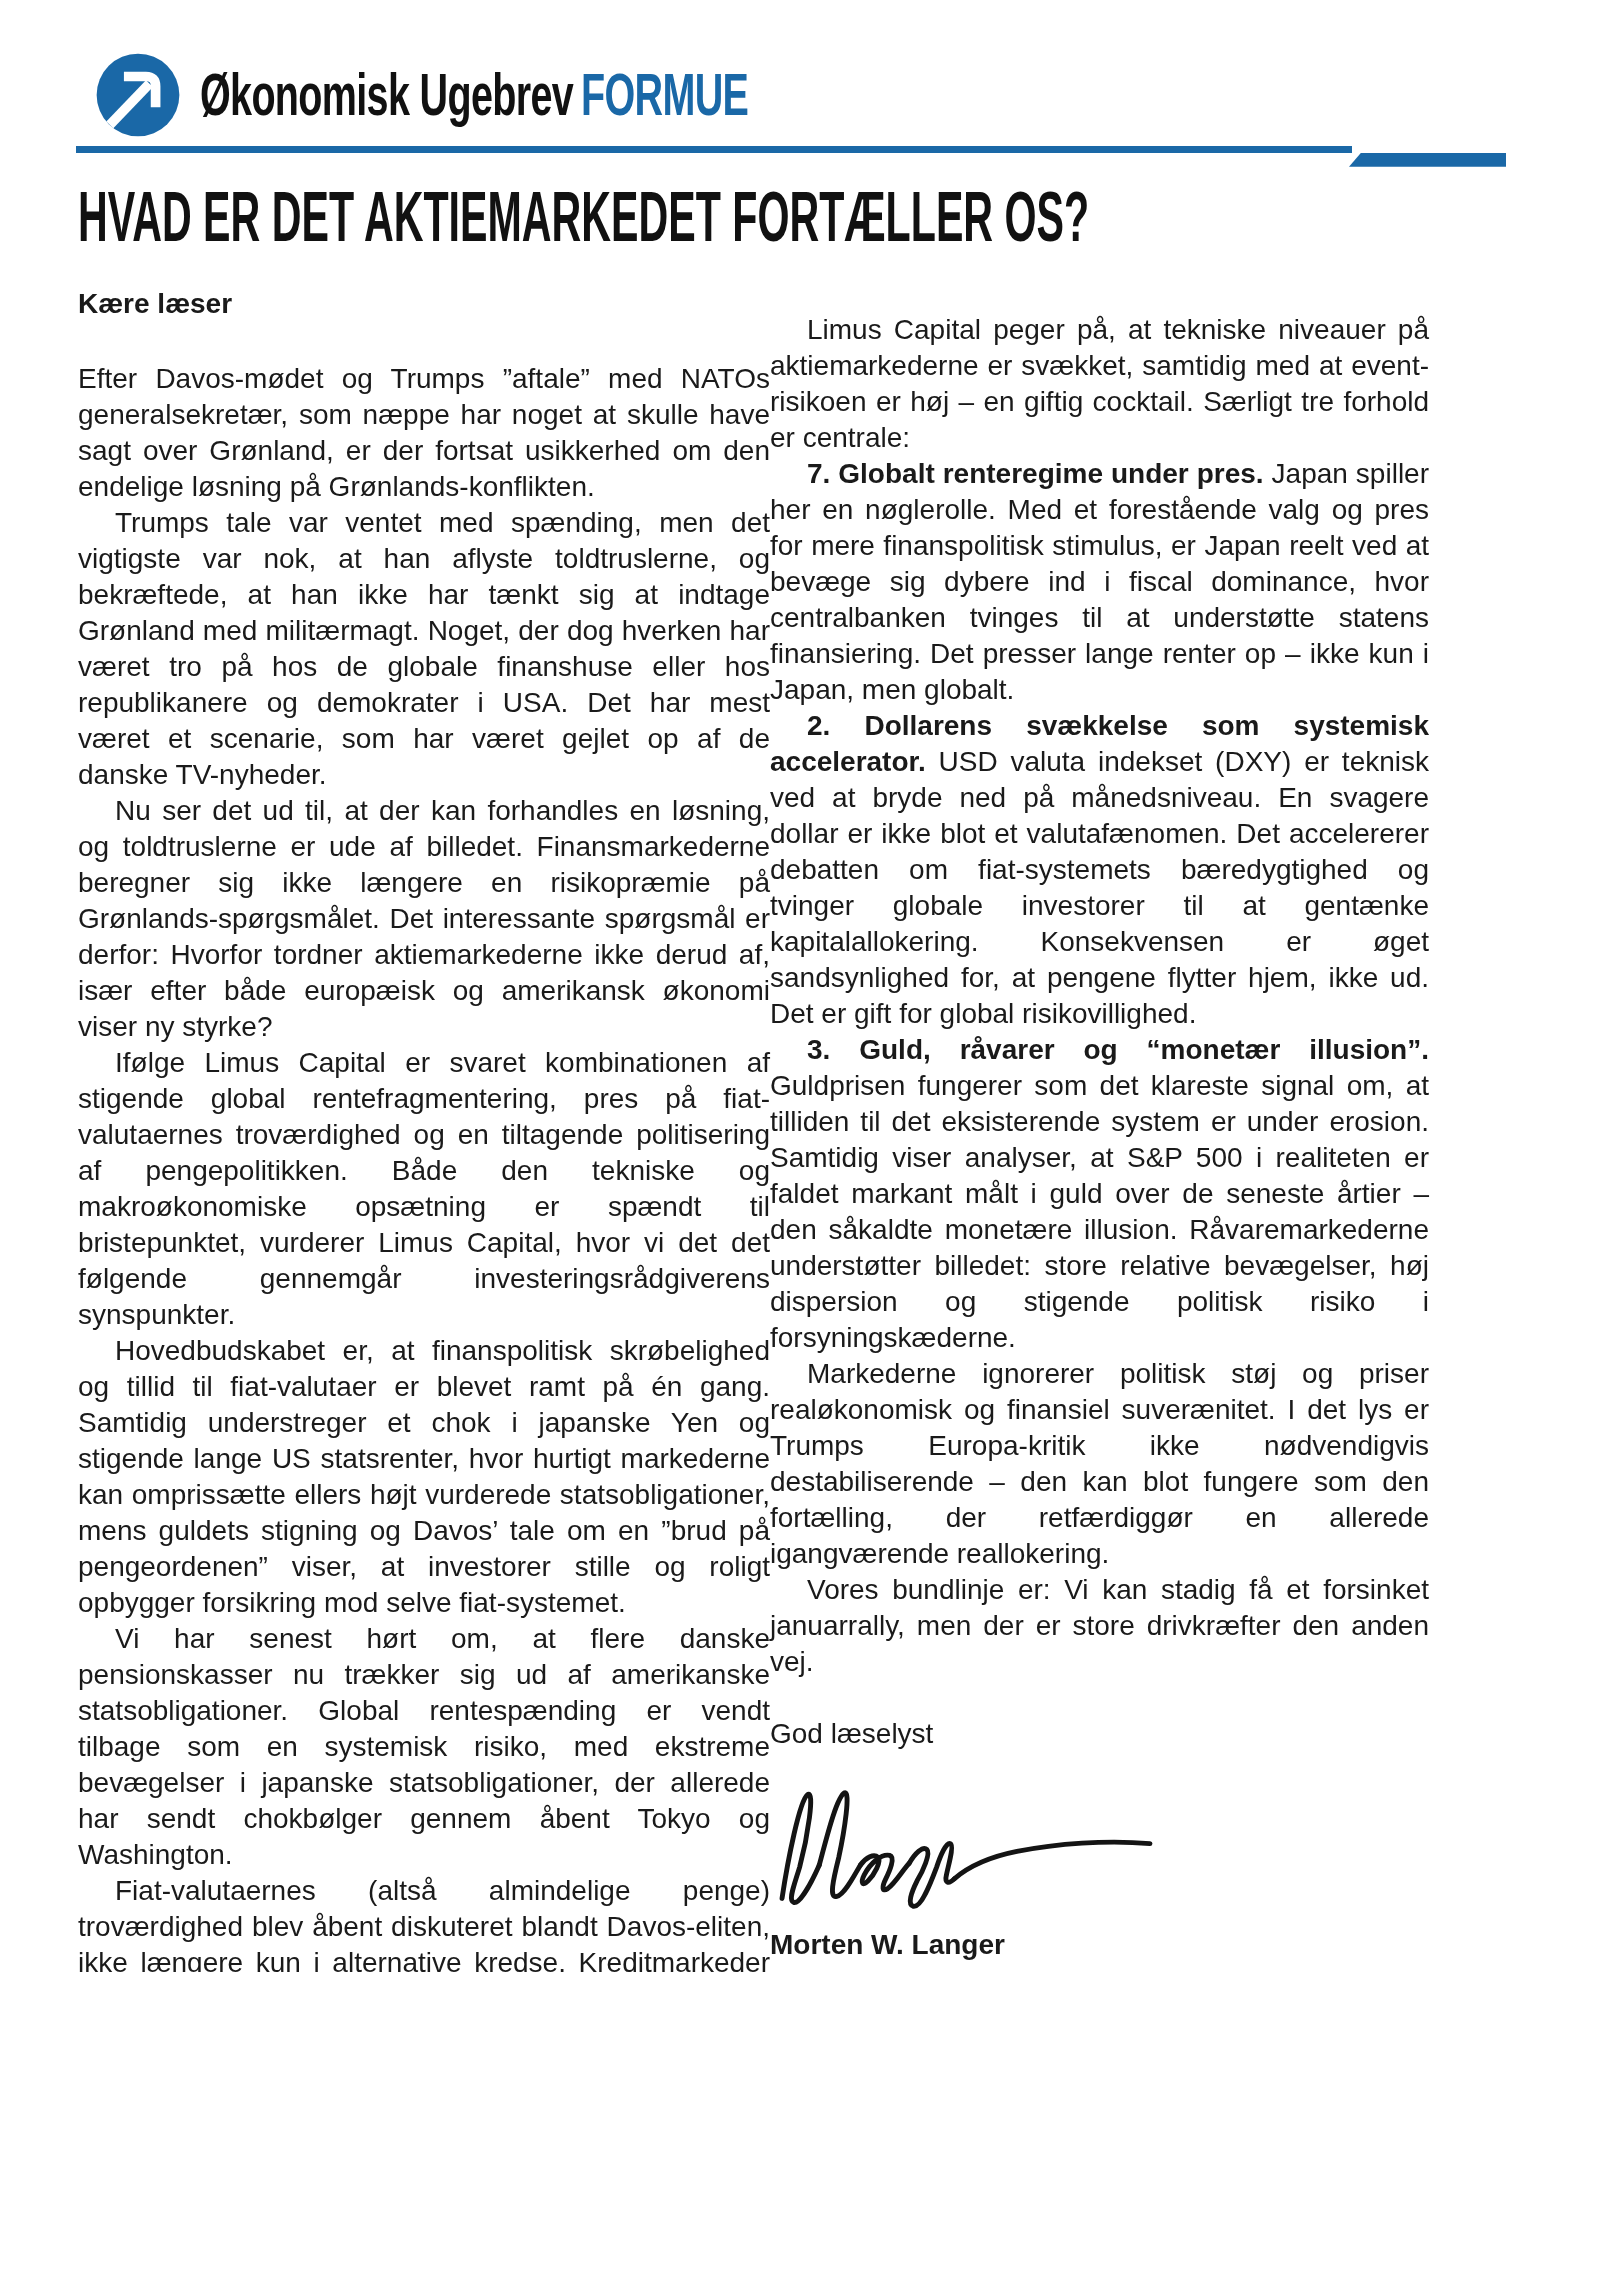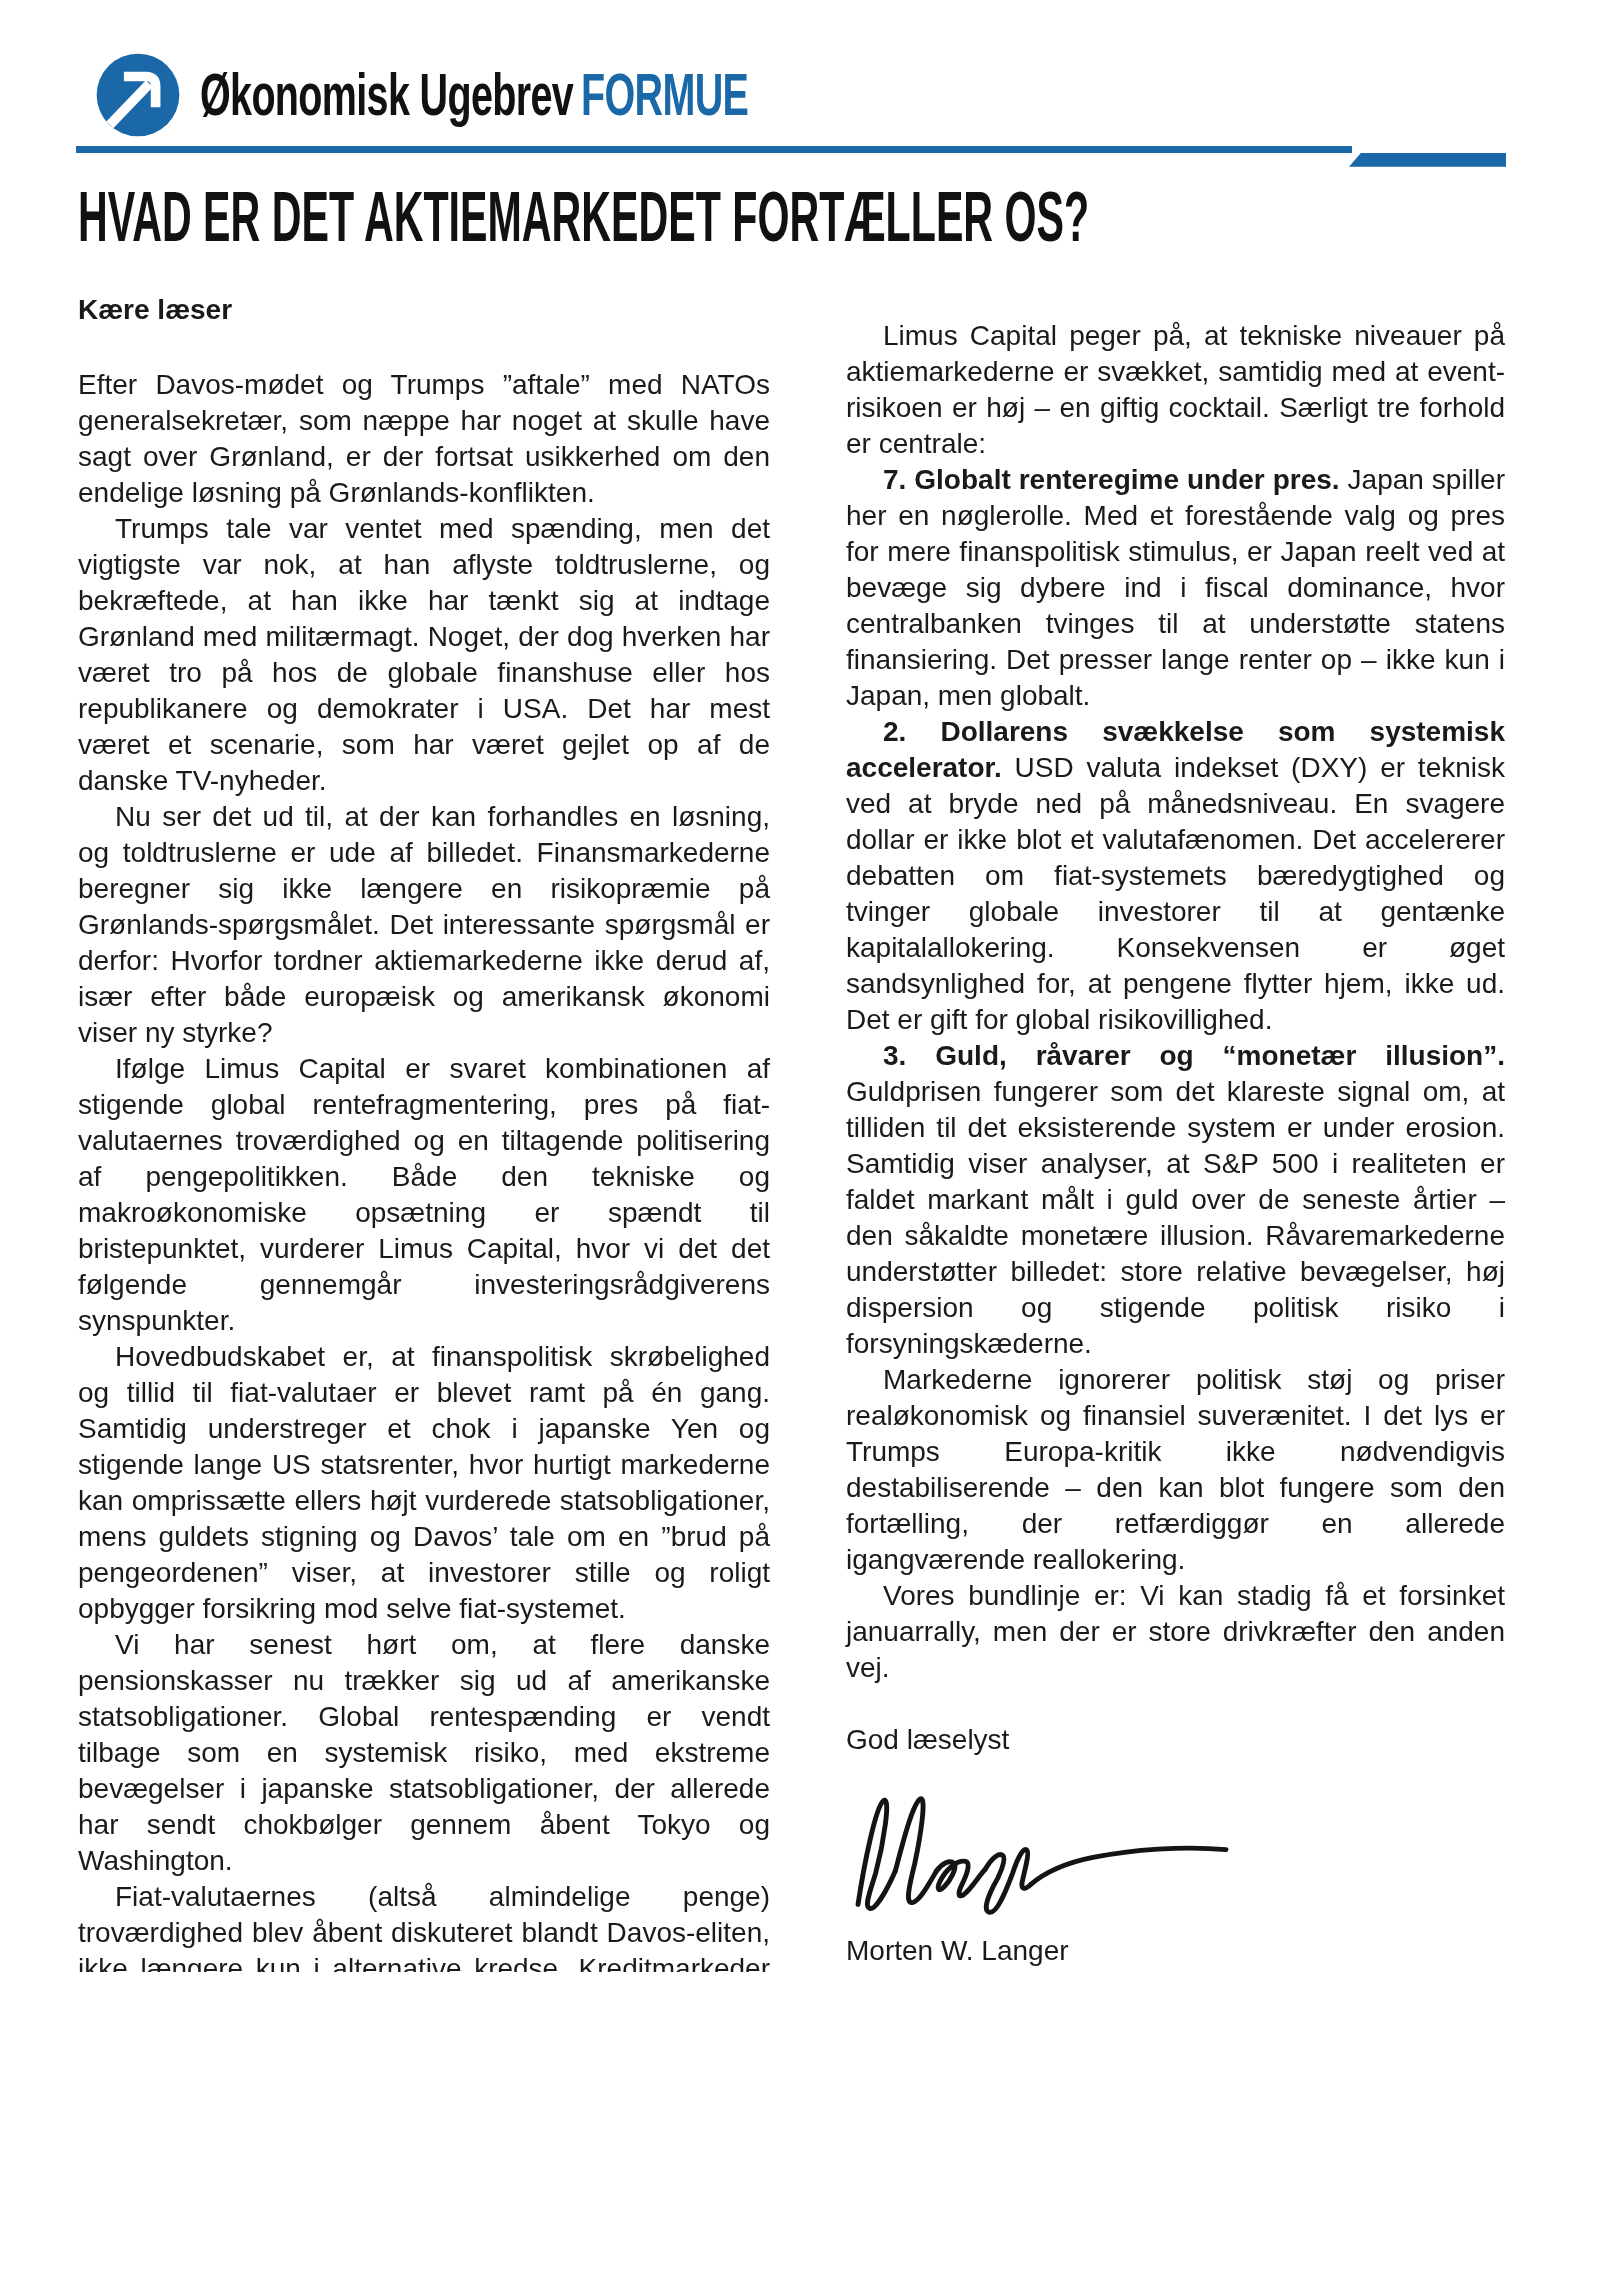--- a/index.html
+++ b/index.html
@@ -32,33 +32,33 @@
   }
   
   .title{
     position:absolute;left:78px;top:176px;margin:0;
     font-size:71px;font-weight:bold;color:#111;
     white-space:nowrap;letter-spacing:0;
     transform:scaleX(0.58);transform-origin:left top;
   }
   
   .columns{
-    position:absolute;left:78px;top:292px;width:1427px;
-    display:flex;gap:76px;
+    position:absolute;left:78px;top:286px;width:1427px;
+    display:flex;
   }
   .col{font-size:28px;line-height:36px;}
   .col-left{width:692px;}
   .col-right{width:659px;padding-top:25.5px;box-sizing:border-box;}
   .col p{margin:0;text-align:justify;}
   .salutation{font-weight:bold;text-align:left !important;margin-bottom:39px !important;}
   .indent{text-indent:37px;}
   .lead{font-weight:bold;}
   .closing{text-align:center;margin-top:36px !important;}
   .signature{display:block;margin-top:29px;width:392px;height:137px;}
-  .sig-name{font-weight:normal;text-align:left;margin-top:9.8px !important;}
+  .sig-name{font-weight:bold;text-align:left;margin-top:9.8px !important;}
   .sig-title{text-align:left !important;}
   
   .rule-bot-thick{
     position:absolute;left:76px;top:2166px;width:202px;height:13.7px;background:var(--blue);
     clip-path:polygon(0 0,100% 0,calc(100% - 11.8px) 100%,0 100%);
   }
   .rule-bot-thin{position:absolute;left:282px;top:2166px;width:1223px;height:5.9px;background:var(--blue);}
   .footer-issue{
     position:absolute;left:76px;top:2217px;
     font-size:37px;font-weight:bold;color:var(--blue);white-space:nowrap;

